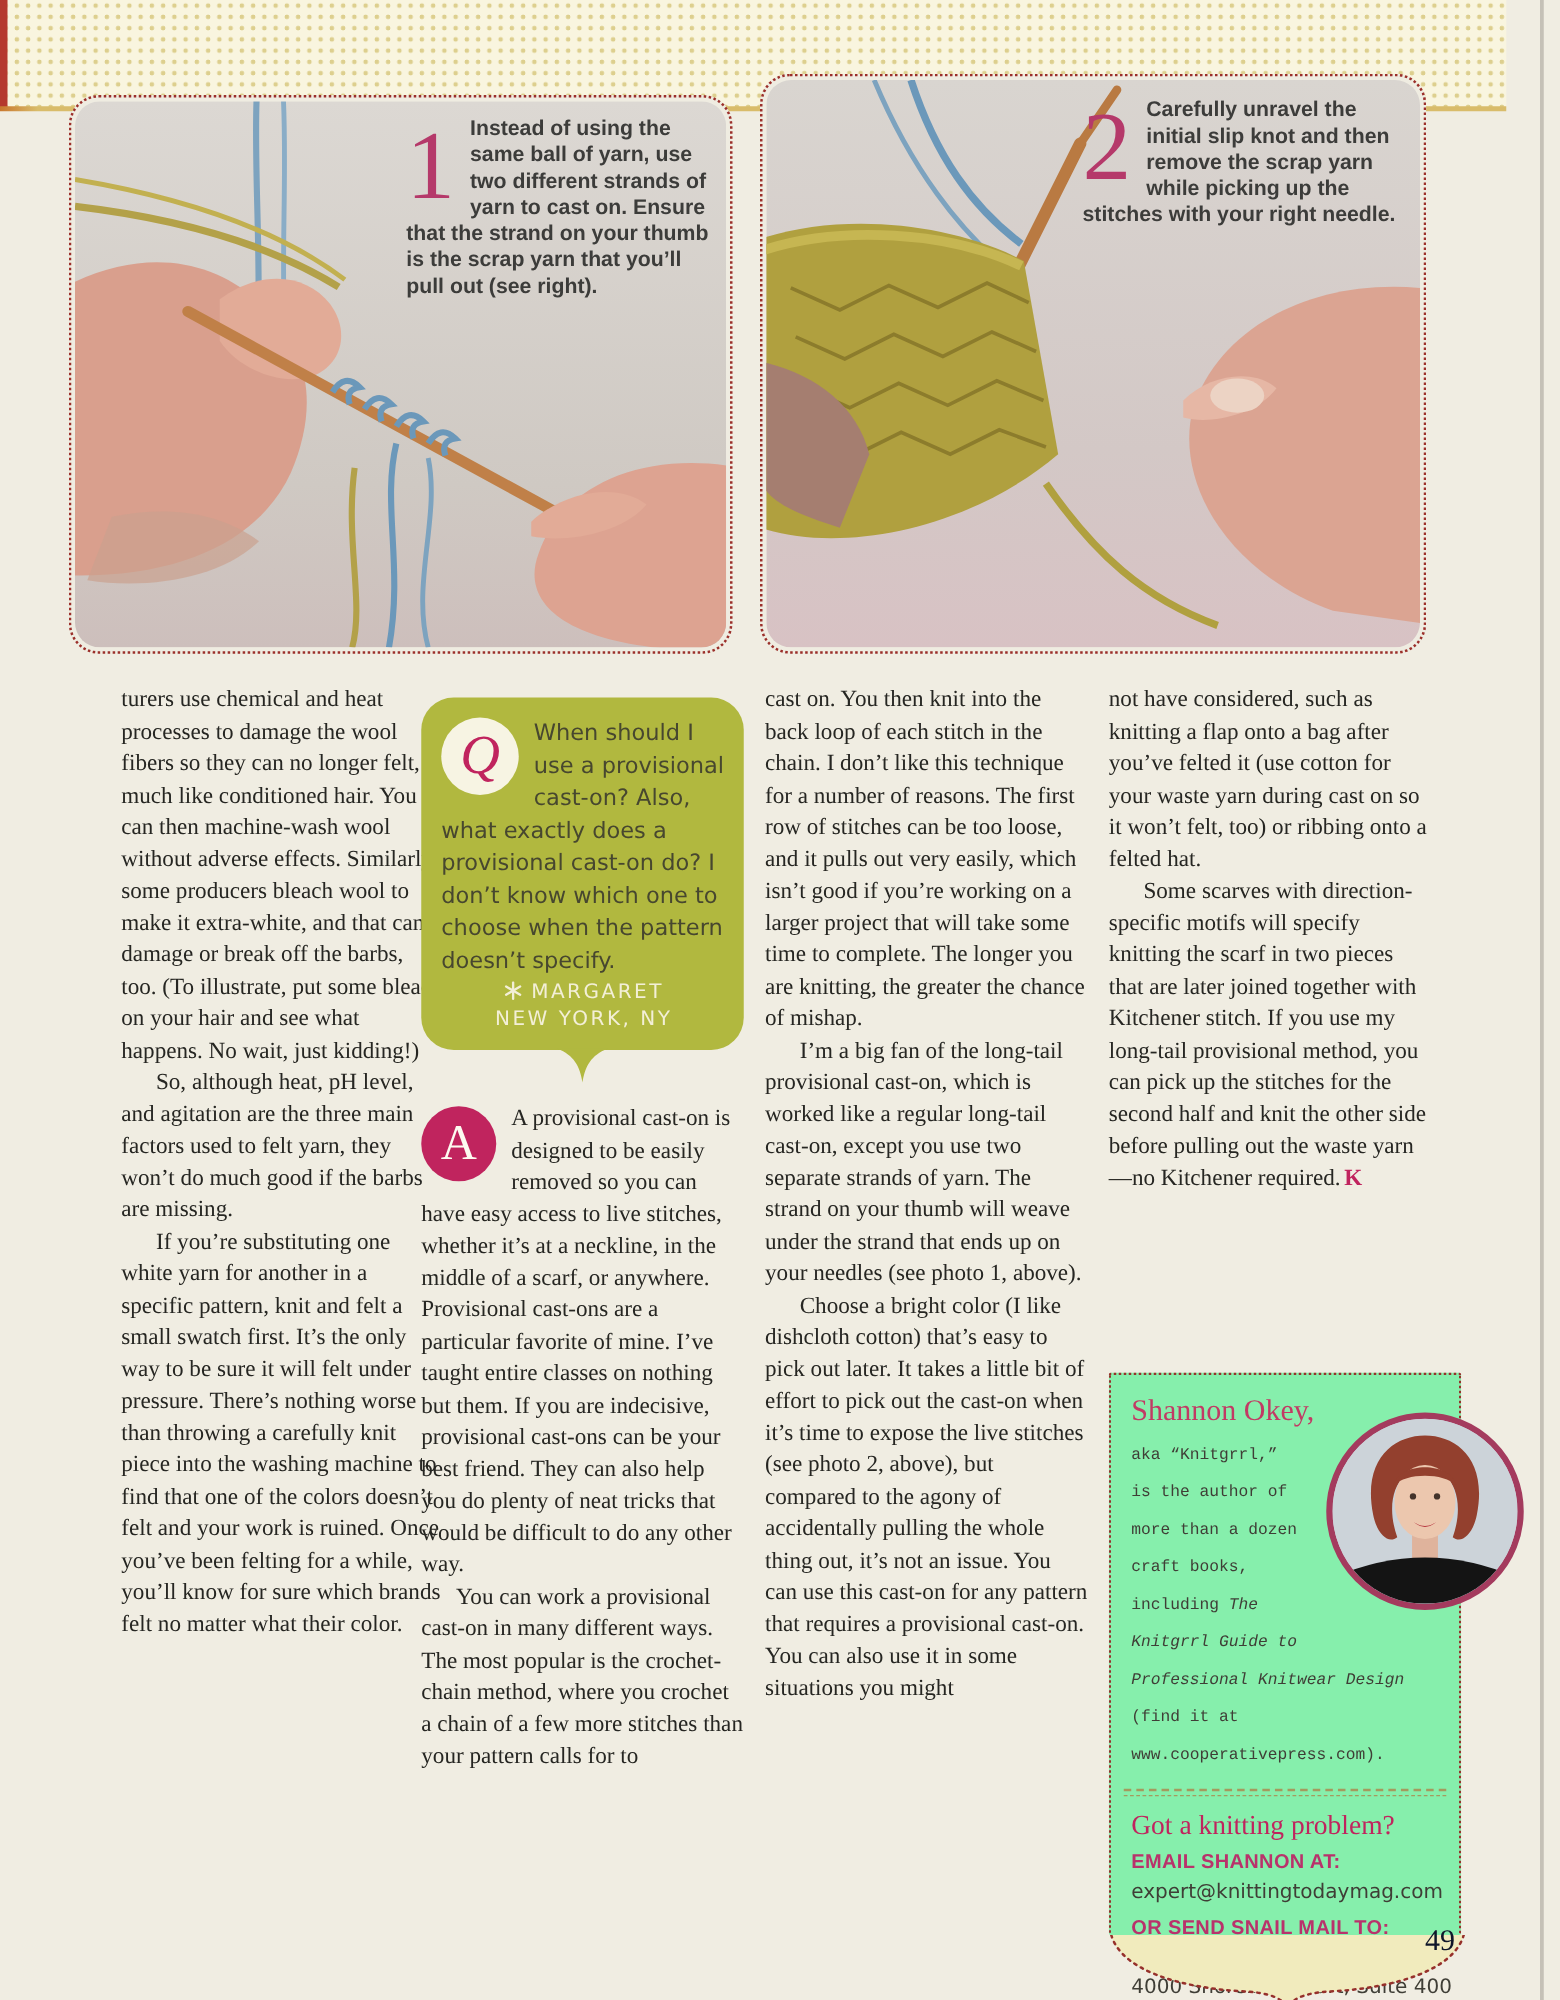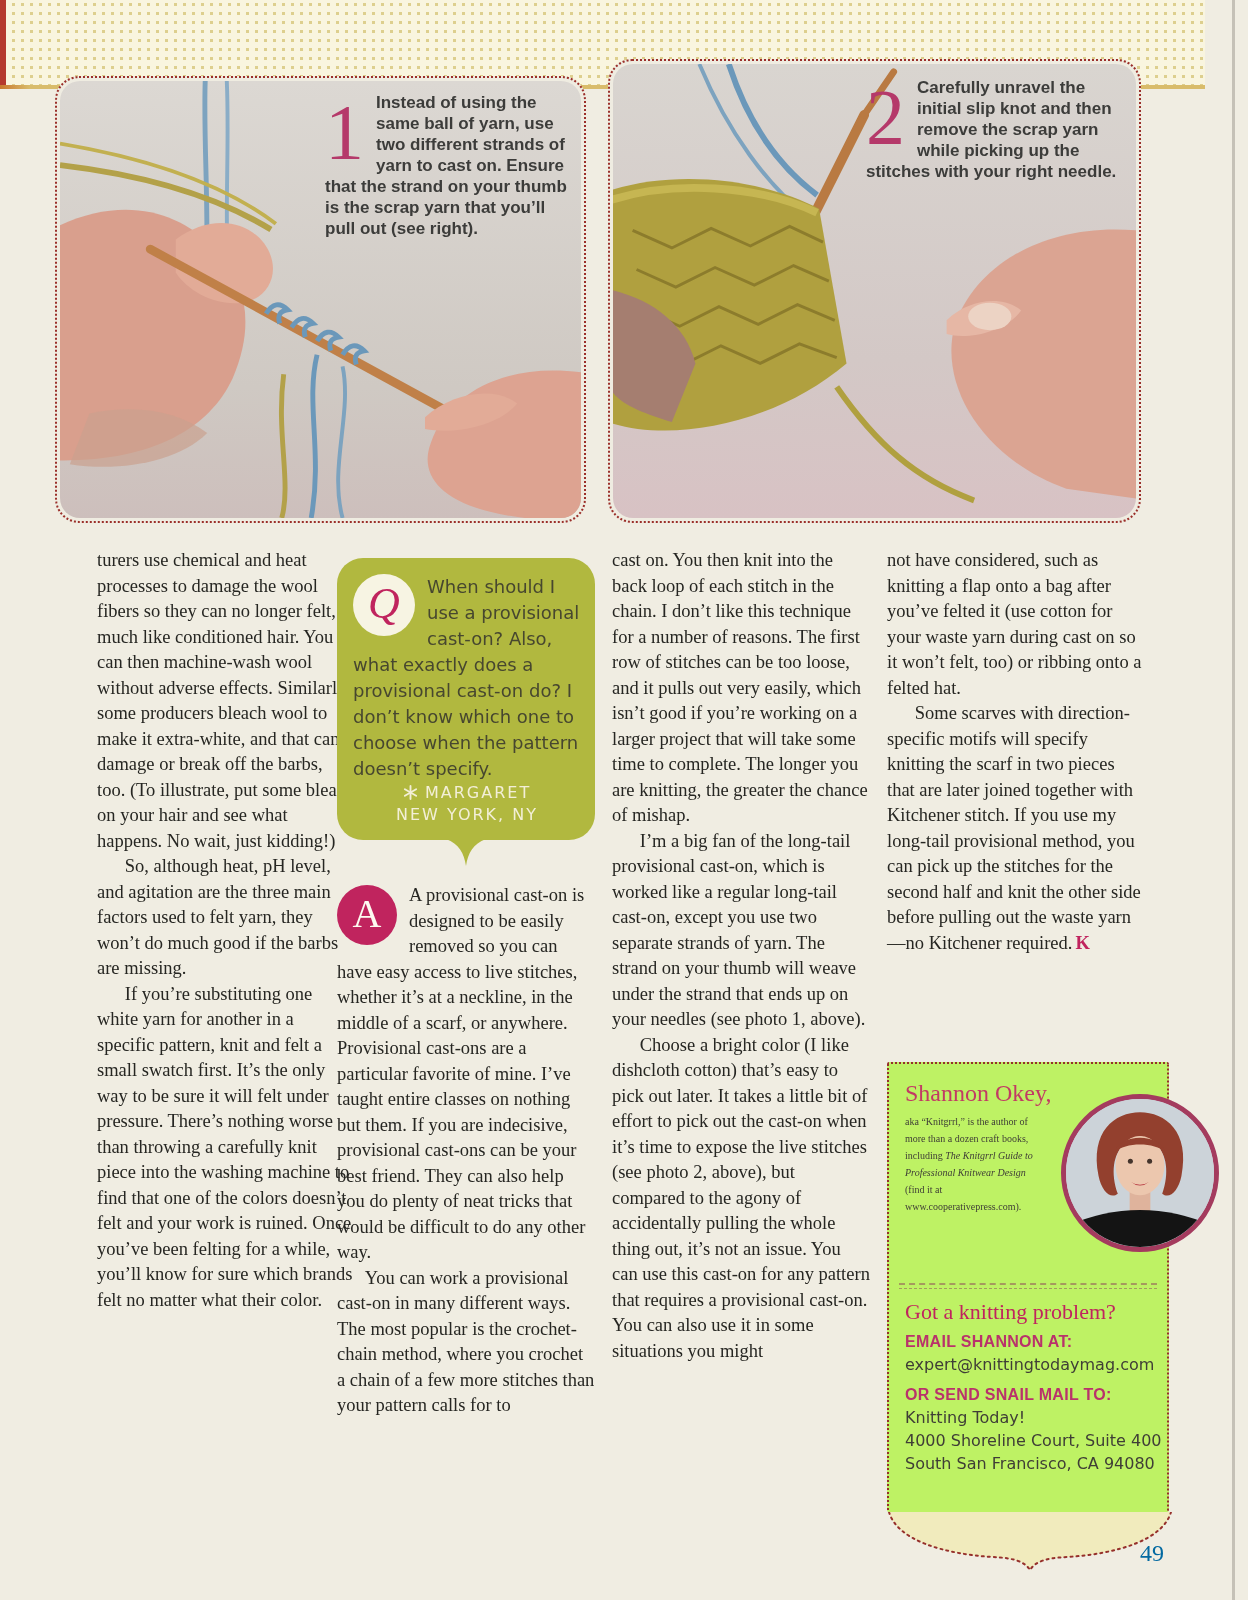--- a/index.html
+++ b/index.html
@@ -77,28 +77,28 @@
   .answer { margin-top:16px; }
   .a-circle {
     float:left; width:60px; height:60px; border-radius:50%;
     background:#c0245e; margin:2px 12px 4px 0; text-align:center;
   }
   .a-letter { font-family:"Liberation Serif", serif; font-size:40px;
     line-height:58px; color:#fdfaf0; }
 
   
   .bio-box {
-    position:absolute; left:887px; top:1062px; width:282px; height:450px;
-    background:#bef264; border:2px dotted #96302b; border-bottom:none;
+    position:absolute; left:887px; top:1098px; width:282px; height:450px;
+    background:#86efac; border:2px dotted #96302b; border-bottom:none;
     border-radius:2px; padding:16px 14px 0 16px;
   }
   .bio-name { font-family:"Liberation Serif", serif; font-size:24px;
     color:#c23a64; margin-bottom:6px; }
-  .bio-text { font-family:Liberation Serif, serif; font-size:10px;
-    line-height:17px; color:#3f3e36; }
+  .bio-text { font-family:Liberation Mono, monospace; font-size:13px;
+    line-height:30px; color:#3f3e36; }
   .bio-photo-spacer { float:right; width:110px; height:170px; }
   .bio-photo {
     position:absolute; top:30px; right:-52px; width:158px; height:158px;
     border-radius:50%; overflow:hidden; border:5px solid #a43b5e;
     background:#ccd3d9; z-index:6;
   }
   .bio-divider { clear:both; margin:12px -4px 10px -6px; height:6px;
     border-top:2px dashed #a59a5e; border-bottom:1px dashed #a59a5e; }
   .contact-heading { font-family:"Liberation Serif", serif; font-size:22px;
     color:#c0245e; margin:4px 0 8px 0; }
@@ -107,21 +107,21 @@
   .contact-value { font-family:"DejaVu Sans", sans-serif; font-size:16px;
     line-height:23px; color:#3f3e36; margin:2px 0 10px 0; }
   .contact-value div { white-space:nowrap; }
   .bracket { position:absolute; left:-2px; top:100%; }
 
   
   .footer { position:absolute; left:36px; top:1620px;
     font-family:"DejaVu Sans", sans-serif; font-size:18px; color:#55534b; }
   .footer .arrow { color:#cfa13d; font-size:13px; vertical-align:2px; padding:0 8px; }
   .page-num { position:absolute; left:1140px; top:1540px;
-    font-family:"Liberation Serif", serif; font-size:24px; color:#0369a1; }
+    font-family:"Liberation Serif", serif; font-size:24px; color:#0f172a; }
 </style>
 </head>
 <body>
 
 <div class="page">
 
   <div class="top-strip"></div>
   <div class="scan-red"></div>
   <div class="gold-line"></div>
   <div class="page-edge"></div>

